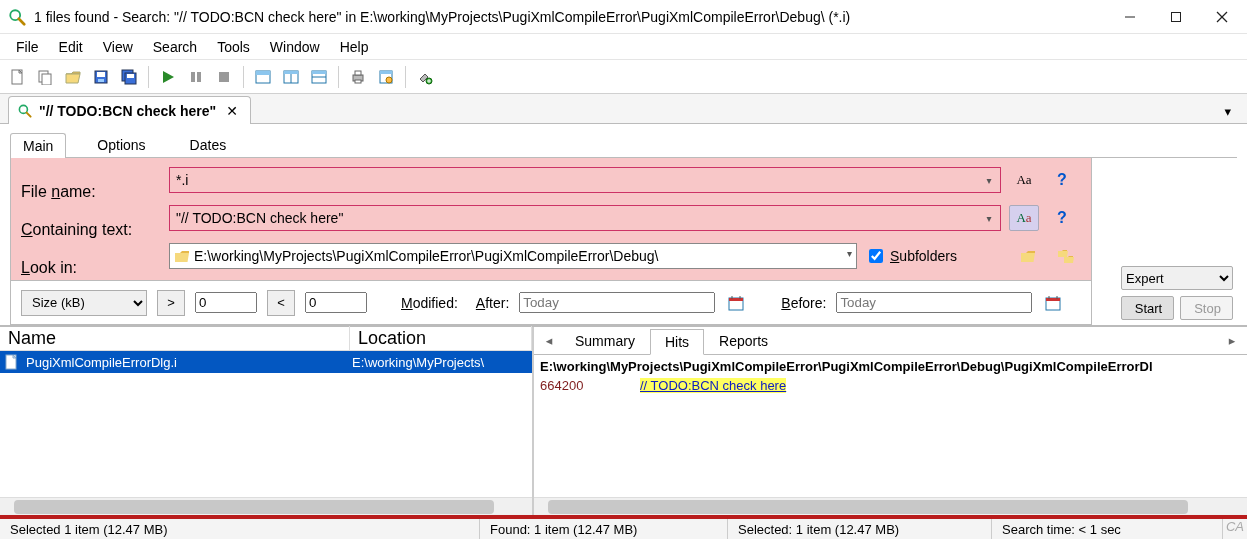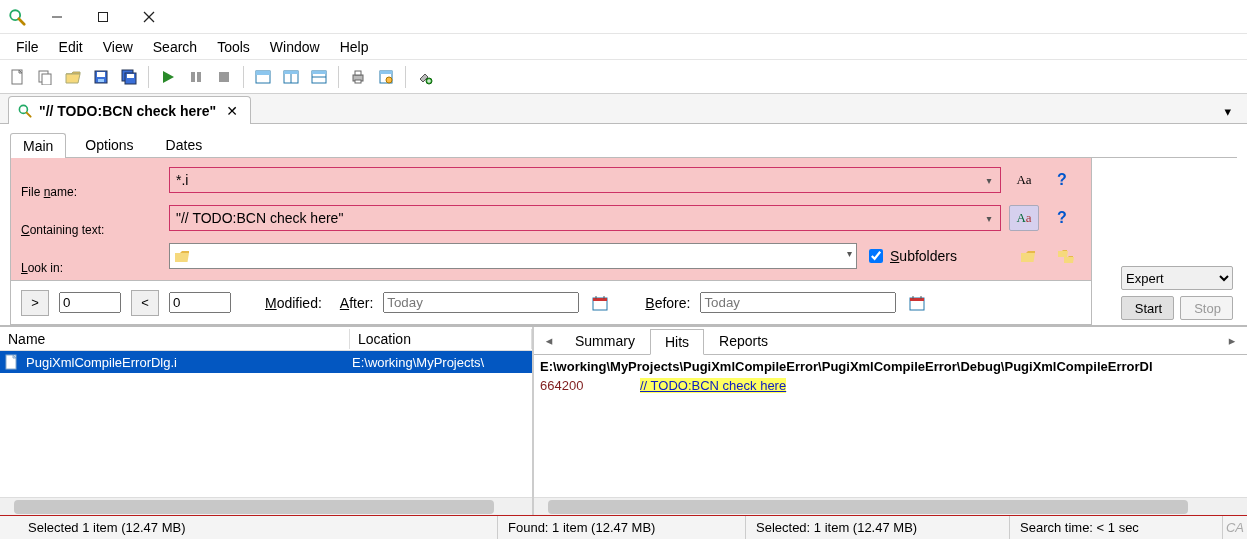--- a/index.html
+++ b/index.html
@@ -61,21 +61,21 @@
   .tabstrip .dropdown-chevron { margin-left:auto; padding:4px 8px; }
   
   .form-area {
     padding:6px 10px 8px 10px;
     border-bottom:1px solid #bbb;
     background:#fff;
   }
   .form-tabs {
     height:28px; display:flex; align-items:flex-end;
     border-bottom:1px solid #bbb;
-    gap:6px;
+    gap:18px;
   }
   .form-tab {
     padding:4px 12px;
     border:1px solid transparent;
     border-bottom:none;
     cursor:default;
     font-size:14px;
   }
   .form-tab.active {
     background:#fff; border-color:#bbb;
@@ -98,21 +98,21 @@
   .form-right button { background:#e1e1e1; }
   .form-right button:disabled { color:#999; background:#f4f4f4; }
   .main-form {
     background:#f8c7c8;
     border:1px solid #bbb; border-top:none;
     padding:8px 10px 10px 10px;
     width:1082px;
     display:flex; flex-direction:column; gap:10px;
   }
   .form-row { display:flex; align-items:center; gap:8px; height:28px; }
-  .form-row .lbl { width:140px; font-size:12px;margin-top:23px; }
+  .form-row .lbl { width:140px; font-size:16px;margin-top:23px; }
   .form-row .lbl u { text-decoration:underline; }
   .combo {
     flex:1; height:26px; display:flex; align-items:center;
     background:#fff; border:1px solid #888;
     padding:0 22px 0 6px;
     position:relative;
     font-size:14px;
   }
   .combo.pink { background:#f8c7c8; border-color:#c36; }
   .combo .chev {
@@ -152,21 +152,21 @@
   .panes {
     display:flex; height:calc(100% - 34px - 26px - 34px - 30px - 202px - 24px);
     min-height:140px;
     border-top:1px solid #bbb;
   }
   .left-pane { width:534px; border-right:2px solid #ccc; display:flex; flex-direction:column; }
   .right-pane { flex:1; display:flex; flex-direction:column; }
   .col-header {
     height:24px; display:flex; align-items:center;
     border-bottom:1px solid #ddd;
-    font-size:14px; background:#fff;
+    font-size:18px; background:#fff;
   }
   .col-header .hcell { padding:2px 8px; border-right:1px solid #ddd; }
   .file-row {
     height:22px; display:flex; align-items:center;
     background:#0357c1; color:#fff; font-size:13px;
   }
   .file-row .icon { width:22px; display:flex;align-items:center;justify-content:center; }
   .file-row .fname { width:326px; padding-left:4px; white-space:nowrap; overflow:hidden; }
   .file-row .floc { flex:1; padding-left:4px; white-space:nowrap; overflow:hidden; }
   .hscroll { height:18px; border-top:1px solid #ddd; background:#f0f0f0; position:relative; }
@@ -176,41 +176,41 @@
   .rtabs .arrow { width:22px; text-align:center; color:#666; }
   .rtab { padding:4px 14px; border:1px solid transparent; font-size:14px; cursor:default; }
   .rtab.active { border-color:#bbb; border-bottom-color:#fff; background:#fff; position:relative; top:1px; }
   .hit-path { padding:4px 6px 2px 6px; font-weight:bold; font-size:13px; white-space:nowrap; overflow:hidden; }
   .hit-row { display:flex; padding:2px 6px; font-size:13px; }
   .hit-row .ln { width:100px; color:#7f1d1d; }
   .hit-row .match { color:#1020c0; background:#ffff60; text-decoration:underline; }
   
   .statusbar {
     position:absolute; bottom:0; left:0; right:0;
-    height:24px; display:flex; align-items:center;
-    border-top:1px solid #b91c1c; background:#f4f4f4;
+    height:24px; display:flex; align-items:flex-start;
+    border-top:4px solid #b91c1c; background:#f4f4f4;
     font-size:13px;
-    padding-left:18px;
   }
   .statusbar .cell { padding:0 10px; border-right:1px solid #ccc; height:100%; display:flex; align-items:center; }
   .statusbar .handle { width:24px; text-align:center; color:#aaa; font-style:italic; }
   
   svg { display:block; }
   .folder-icon-svg { width:16px; height:14px; }
 </style>
 </head>
 <body>
 
 <div class="titlebar">
   <span class="app-icon">
     <svg viewBox="0 0 20 20" width="18" height="18">
       <circle cx="8" cy="8" r="5.5" fill="none" stroke="#2a6" stroke-width="2"></circle>
       <line x1="12" y1="12" x2="18" y2="18" stroke="#b80" stroke-width="3" stroke-linecap="round"></line>
     </svg>
   </span>
+  <span class="title">1 files found - Search: "// TODO:BCN check here" in E:\working\MyProjects\PugiXmlCompileError\PugiXmlCompileError\Debug\ (*.i)</span>
   <div class="win-btn">
     <svg width="12" height="12">
         <line x1="1" y1="6" x2="11" y2="6" stroke="#222" stroke-width="1"></line>
       </svg>
   </div>
   <div class="win-btn">
     <svg width="12" height="12">
         <rect x="1.5" y="1.5" width="9" height="9" fill="none" stroke="#222" stroke-width="1"></rect>
       </svg>
   </div>
@@ -393,20 +393,21 @@
 
     <div class="form-row">
       <span class="lbl"><u>L</u>ook in:</span>
       <div class="lookin-combo">
         <span>
           <svg class="folder-icon-svg" viewBox="0 0 16 14">
               <path d="M1 4h5l2-2h7v2H1z" fill="#e7b94a"></path>
               <path d="M1 4h14l-1.5 9H1z" fill="#f6d97d"></path>
             </svg>
         </span>
+        <span>E:\working\MyProjects\PugiXmlCompileError\PugiXmlCompileError\Debug\</span>
         <span class="chev">▾</span>
       </div>
       <label class="chk">
         <input type="checkbox" checked="" style="">
         <span><u>S</u>ubfolders</span>
       </label>
       <div style="flex:1"></div>
       <div class="iconbtn">
         <svg class="folder-icon-svg" viewBox="0 0 16 14">
             <path d="M1 4h5l2-2h7v2H1z" fill="#e7b94a"></path>
@@ -418,20 +419,23 @@
             <path d="M1 3h4l1-1h4v1H1z" fill="#e7b94a"></path>
             <path d="M1 3h10l-1 6H1z" fill="#f6d97d"></path>
             <path d="M7 9h4l1-1h4v1H7z" fill="#e7b94a"></path>
             <path d="M7 9h10l-1 6H7z" fill="#f6d97d"></path>
           </svg>
       </div>
     </div>
   </div>
 
   <div class="criteria-row">
+    <select class="size-sel">
+      <option>Size (kB)</option>
+    </select>
     <div class="op">&gt;</div>
     <input class="num" value="0" style="">
     <div class="op">&lt;</div>
     <input class="num" value="0" style="">
 
     <span class="datelbl" style="margin-left:24px;"><u>M</u>odified:</span>
     <span class="datelbl"><u>A</u>fter:</span>
     <input class="datebox" value="Today" style="">
     <span class="calicon">
       <svg width="16" height="16">

